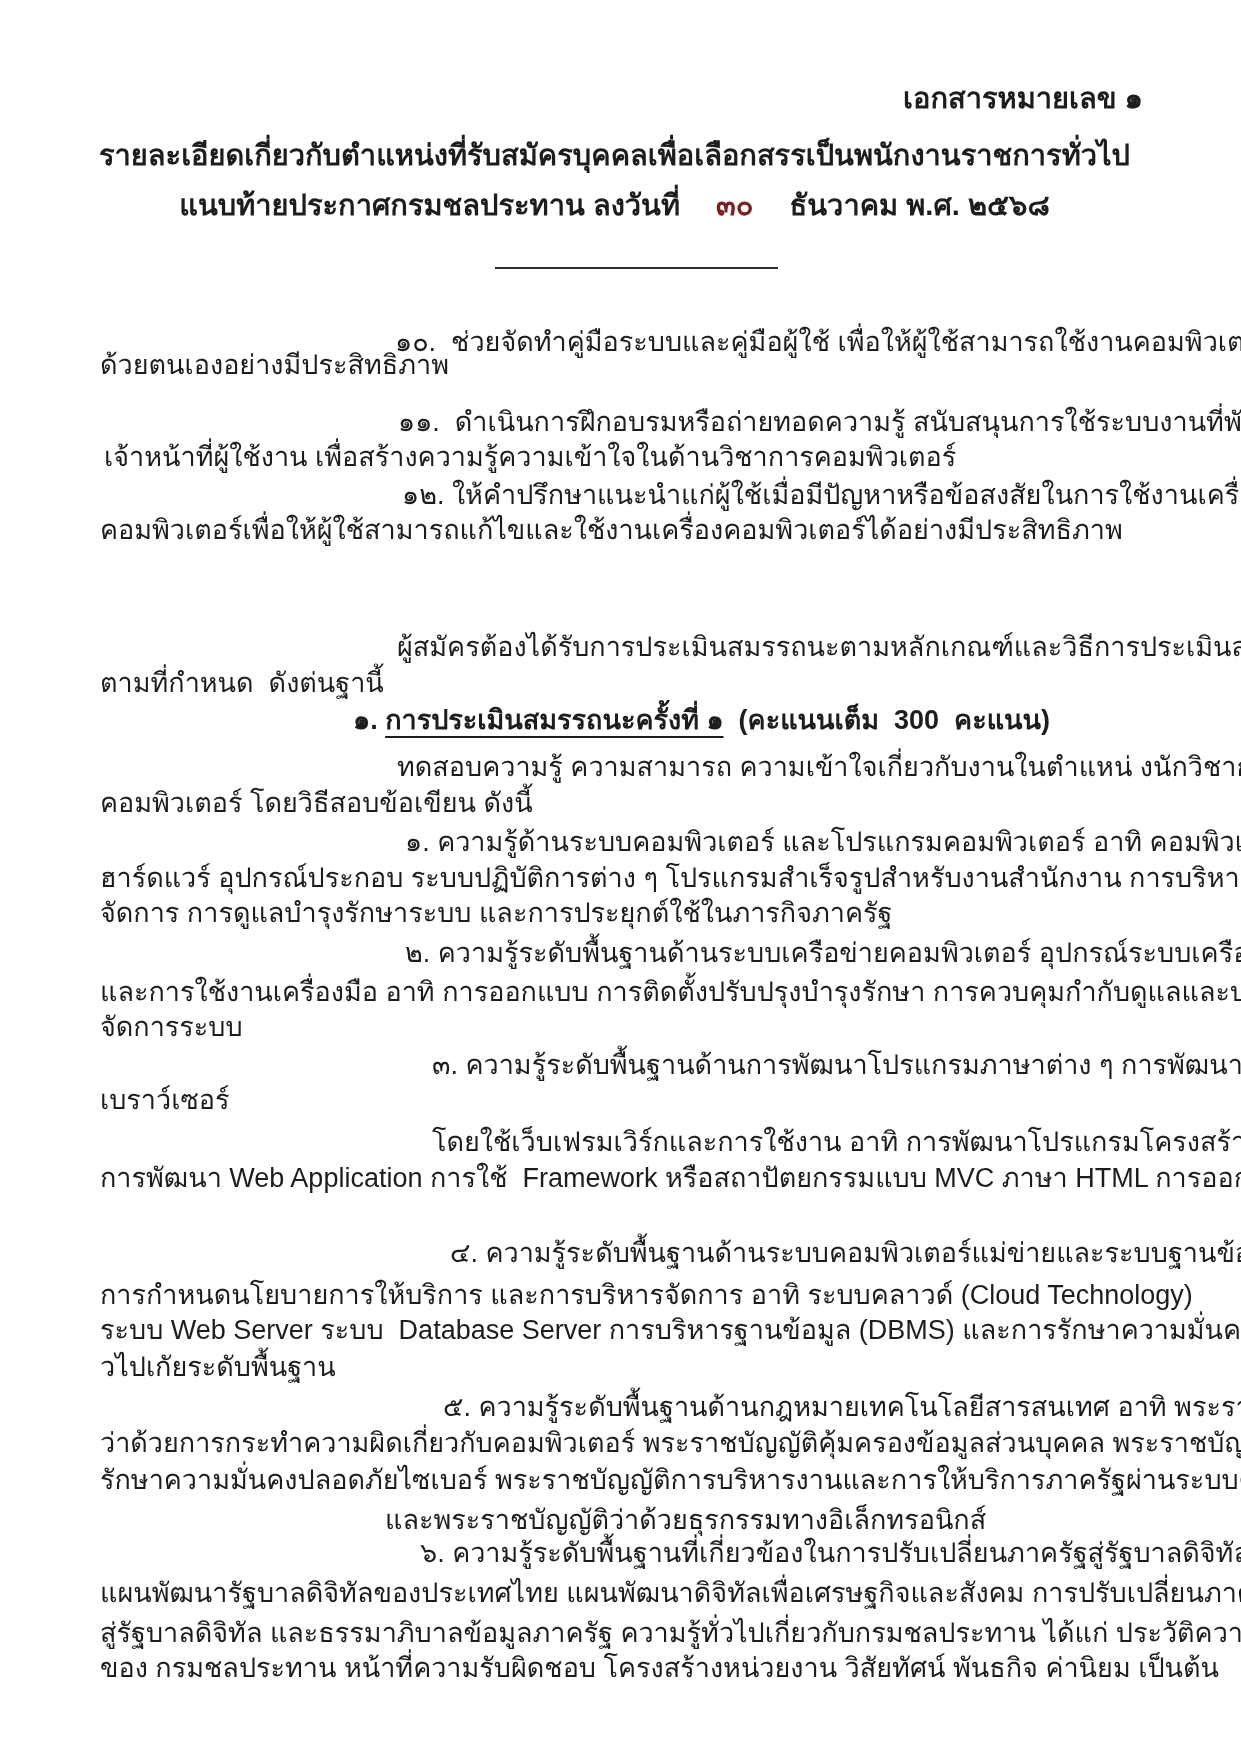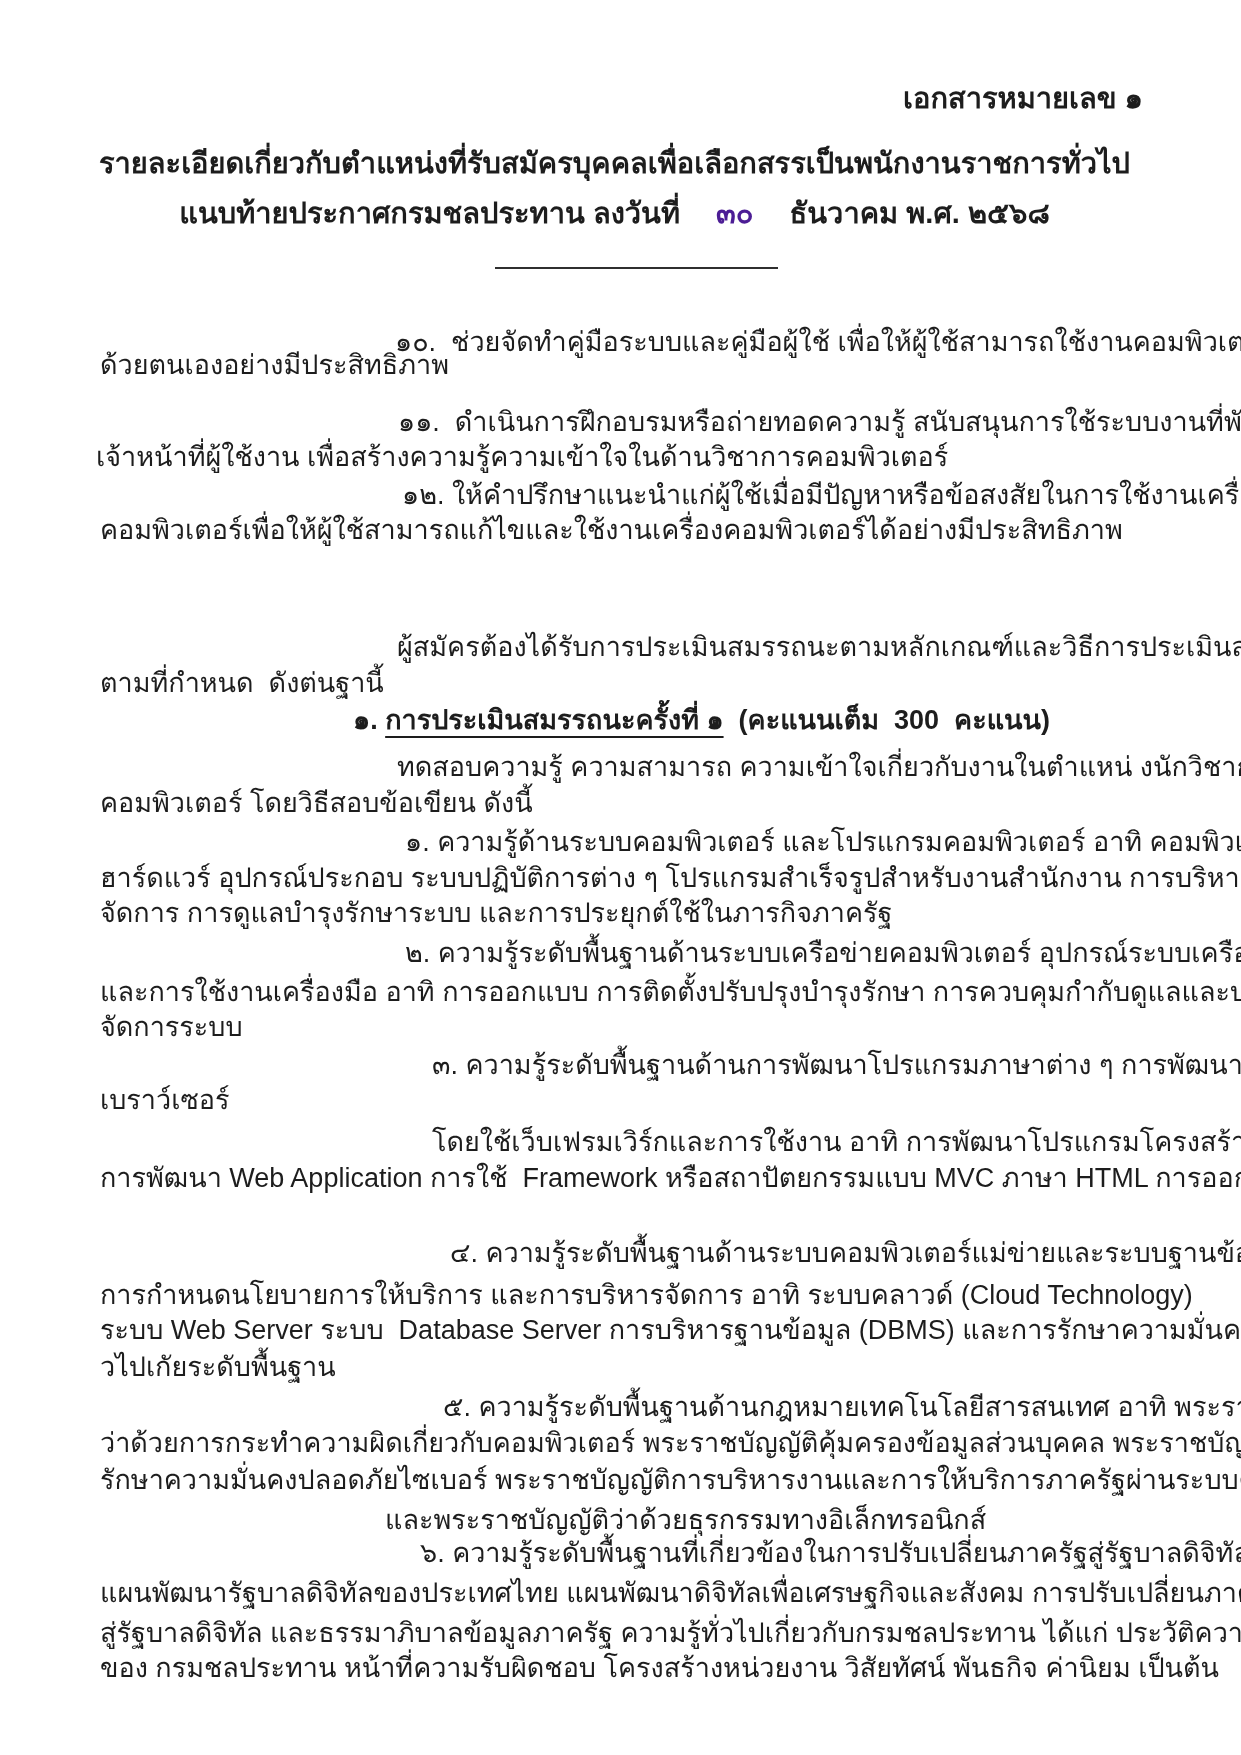--- a/index.html
+++ b/index.html
@@ -13,21 +13,21 @@
     overflow: hidden;
   }
   .line {
     position: absolute;
     white-space: pre;
     font-size: 27px;
     line-height: 40px;
     height: 40px;
   }
   .bold { font-weight: bold; }
-  .center { left: 0; right: 12px; text-align: center; margin-top: 8px; }
+  .center { left: 0; right: 12px; text-align: center; }
   .right { left: 0; right: 98px; text-align: right; }
   .hsize { font-size: 29px; }
   .u {
     text-decoration: underline;
     text-underline-offset: 7px;
     text-decoration-thickness: 2px;
   }
   .day { display: inline-block; margin: 0 36px; }
   .divider {
     position: absolute;
@@ -39,29 +39,29 @@
 </style>
 </head>
 <body>
 
 <div class="page">
 
   <div class="line right bold hsize" style="top:78px">เอกสารหมายเลข ๑</div>
 
   <div class="line center bold hsize" style="top:135px">รายละเอียดเกี่ยวกับตำแหน่งที่รับสมัครบุคคลเพื่อเลือกสรรเป็นพนักงานราชการทั่วไป</div>
 
-  <div class="line center bold hsize" style="top:185px"><span>แนบท้ายประกาศกรมชลประทาน ลงวันที่</span><span class="day" style="color: #4c1d95;">๓๐</span><span>ธันวาคม พ.ศ. ๒๕๖๘</span></div>
+  <div class="line center bold hsize" style="top:185px"><span>แนบท้ายประกาศกรมชลประทาน ลงวันที่</span><span class="day" style="color: #7f1d1d;">๓๐</span><span>ธันวาคม พ.ศ. ๒๕๖๘</span></div>
 
   <div class="divider" style="top:267px"></div>
 
   <div class="line" style="top:322px; left:395px">๑๐.  ช่วยจัดทำคู่มือระบบและคู่มือผู้ใช้ เพื่อให้ผู้ใช้สามารถใช้งานคอมพิวเตอร์ได้</div>
   <div class="line" style="top:345px; left:100px">ด้วยตนเองอย่างมีประสิทธิภาพ</div>
 
   <div class="line" style="top:402px; left:398px">๑๑.  ดำเนินการฝึกอบรมหรือถ่ายทอดความรู้ สนับสนุนการใช้ระบบงานที่พัฒนาแก่</div>
-  <div class="line" style="top:437px; left:96px">เจ้าหน้าที่ผู้ใช้งาน เพื่อสร้างความรู้ความเข้าใจในด้านวิชาการคอมพิวเตอร์</div>
+  <div class="line" style="top:437px; left:104px">เจ้าหน้าที่ผู้ใช้งาน เพื่อสร้างความรู้ความเข้าใจในด้านวิชาการคอมพิวเตอร์</div>
 
   <div class="line" style="top:475px; left:402px">๑๒. ให้คำปรึกษาแนะนำแก่ผู้ใช้เมื่อมีปัญหาหรือข้อสงสัยในการใช้งานเครื่อง</div>
   <div class="line" style="top:510px; left:100px">คอมพิวเตอร์เพื่อให้ผู้ใช้สามารถแก้ไขและใช้งานเครื่องคอมพิวเตอร์ได้อย่างมีประสิทธิภาพ</div>
 
 
   <div class="line" style="top:627px; left:397px">ผู้สมัครต้องได้รับการประเมินสมรรถนะตามหลักเกณฑ์และวิธีการประเมินสมรรถนะ</div>
   <div class="line" style="top:663px; left:100px">ตามที่กำหนด  ดังต่นฐานี้</div>
 
   <div class="line bold" style="top:700px; left:353px"><span>๑. </span><span class="u">การประเมินสมรรถนะครั้งที่ ๑</span><span>  (คะแนนเต็ม  300  คะแนน)</span></div>
 

